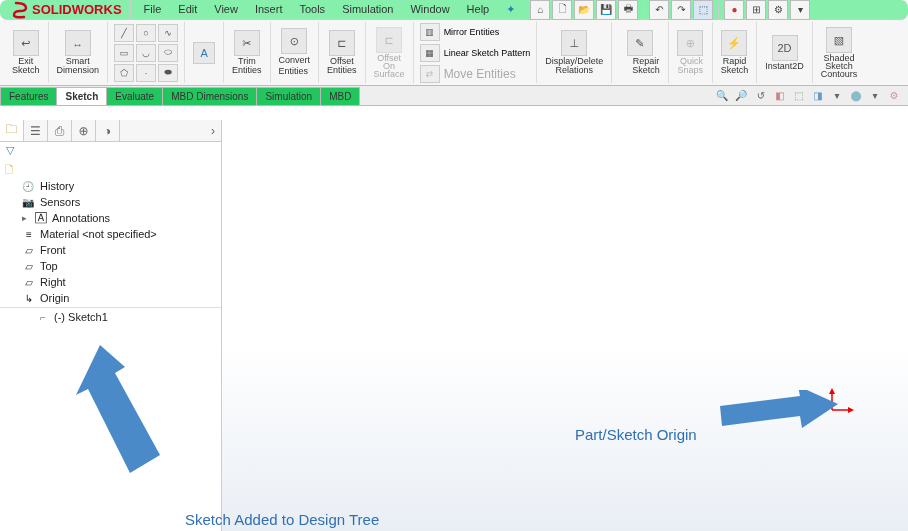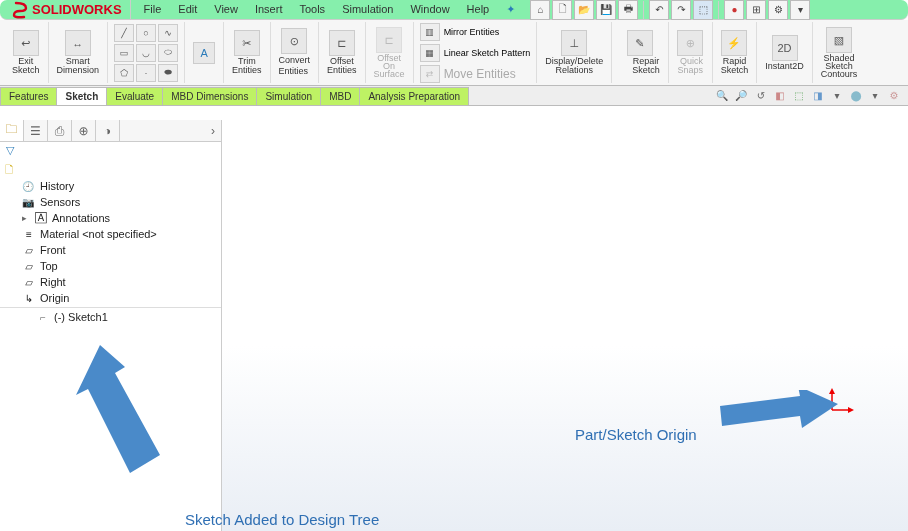--- a/index.html
+++ b/index.html
@@ -17,21 +17,21 @@
   .rgrp-big { min-width: 44px; }
   .rbtn { display: flex; flex-direction: column; align-items: center; gap: 1px; font-size: 9px; color: #333; cursor: default; padding: 2px; }
   .rbtn.disabled { color: #aaa; }
   .ricon { width: 22px; height: 22px; background: #e8e8e8; border: 1px solid #ccc; display: flex; align-items: center; justify-content: center; font-size: 11px; color: #555; }
   .ricon.big { width: 26px; height: 26px; }
   .rsmallrow { display: flex; gap: 2px; }
   .rsmall { width: 20px; height: 18px; border: 1px solid #ccc; background: #eee; font-size: 9px; display:flex;align-items:center;justify-content:center;color:#555;}
   .rgrid { display: grid; grid-template-columns: repeat(3,20px); grid-template-rows: repeat(3,18px); gap: 2px; }
 
   .tabstrip { height: 20px; background: #eee; border-bottom: 1px solid #bbb; display: flex; align-items: flex-end; position: relative; }
-  .tab { font-size: 10px; padding: 3px 8px; border: 1px solid #bbb; border-bottom: none; background: #bef264; color: #333; margin-right: -1px; cursor: default; }
+  .tab { font-size: 10px; padding: 3px 8px; border: 1px solid #bbb; border-bottom: none; background: #22c55e; color: #333; margin-right: -1px; cursor: default; }
   .tab.active { background: #fff; font-weight: bold; }
   .viewtools { position: absolute; right: 6px; top: 1px; display: flex; gap: 3px; }
   .vt { width: 16px; height: 16px; font-size: 10px; display:flex;align-items:center;justify-content:center;color:#666;}
 
   .workspace { position: absolute; top: 120px; left: 0; right: 0; bottom: 0; display: flex; }
   .sidebar { width: 222px; border-right: 1px solid #ccc; background: #fff; display: flex; flex-direction: column; }
   .side-tabs { height: 22px; display: flex; border-bottom: 1px solid #ccc; }
   .stab { width: 24px; display: flex; align-items: center; justify-content: center; border-right: 1px solid #ccc; font-size: 12px; color: #666; background:#f6f6f6;}
   .stab.active { background:#fff; color:#b08000;}
   .side-filter { height: 18px; padding: 2px 6px; font-size: 11px; color: #2b7bb9; }
@@ -192,21 +192,20 @@
   </div>
 </div>
 
 <div class="tabstrip">
   <div class="tab">Features</div>
   <div class="tab active">Sketch</div>
   <div class="tab">Evaluate</div>
   <div class="tab">MBD Dimensions</div>
   <div class="tab">Simulation</div>
   <div class="tab">MBD</div>
-  <div class="tab">Analysis Preparation</div>
   <div class="viewtools">
     <div class="vt">🔍</div>
     <div class="vt">🔎</div>
     <div class="vt">↺</div>
     <div class="vt" style="color:#c88;">◧</div>
     <div class="vt" style="color:#6a6;">⬚</div>
     <div class="vt" style="color:#69c;">◨</div>
     <div class="vt">▾</div>
     <div class="vt" style="color:#8bc;">⬤</div>
     <div class="vt">▾</div>

